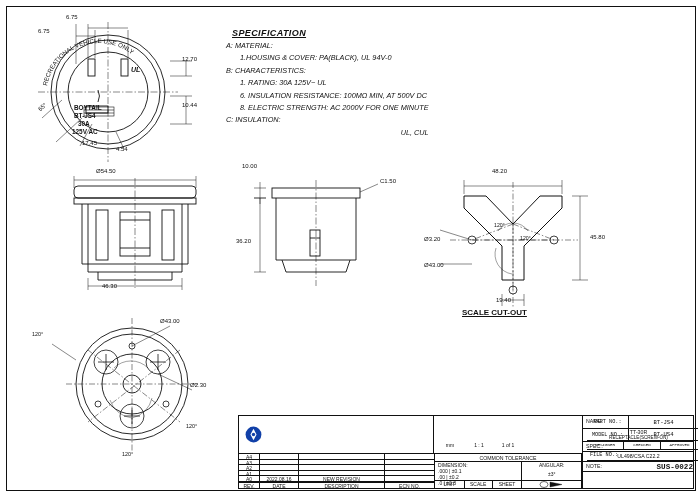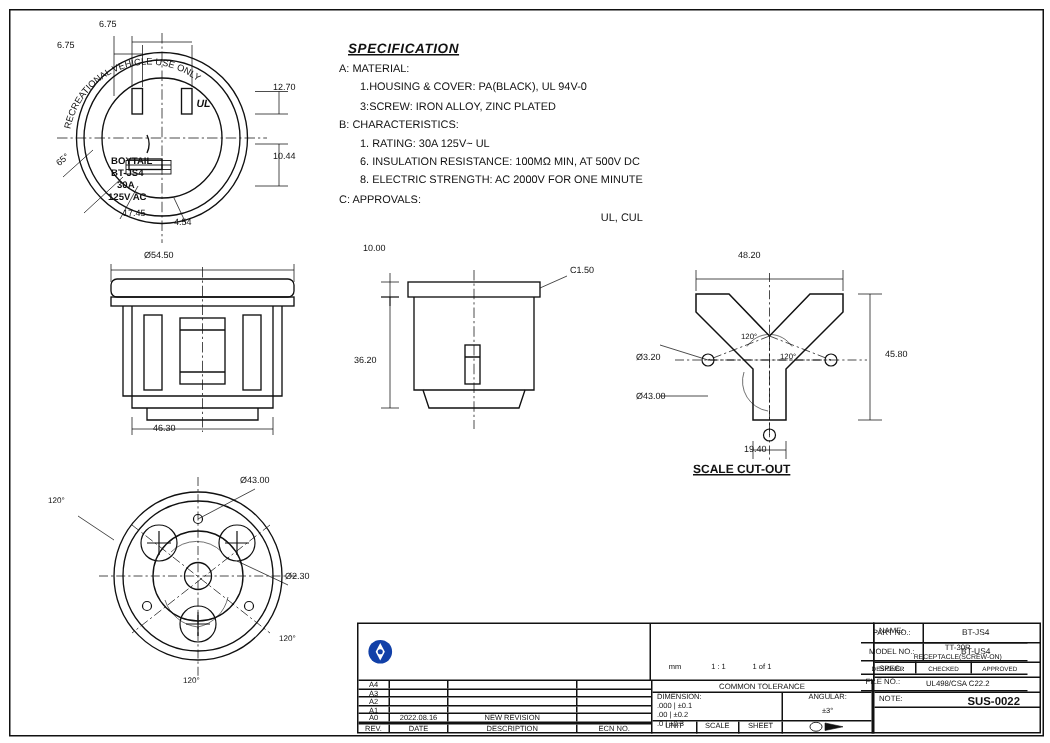--- a/index.html
+++ b/index.html
@@ -11,21 +11,21 @@
     position:relative;
     overflow:hidden;
   }
   .sheet{position:absolute;left:0;top:0;width:700px;height:495px;}
   .frame{position:absolute;left:6px;top:6px;width:688px;height:483px;border:1px solid #111;}
   .abs{position:absolute;}
   .lbl{font-size:6px;line-height:1.1;white-space:nowrap;}
   .lbl8{font-size:8px;line-height:1.2;white-space:nowrap;}
   .bold{font-weight:bold;}
   .spec-title{font-size:9px;font-weight:bold;text-decoration:underline;font-style:italic;letter-spacing:.4px;}
-  .spec-line{font-size:7.3px;line-height:12.4px;white-space:nowrap;}
+  .spec-line{font-size:7.3px;line-height:12.4px;white-space:nowrap;font-style:italic;}
   svg{display:block;}
 
   
   .tb{position:absolute;left:238px;top:415px;width:456px;height:74px;border:1px solid #111;box-sizing:border-box;}
   .tb div{box-sizing:border-box;}
   .tb-col-logo{position:absolute;left:0;top:0;width:195px;height:38px;border-right:1px solid #111;border-bottom:1px solid #111;}
   .logo-wrap{display:flex;align-items:center;height:100%;padding-left:6px;gap:5px;}
   .logo-mark{width:17px;height:17px;flex:none;}
   .cn-name{font-size:10.5px;font-weight:bold;color:#1140a8;letter-spacing:.4px;}
   .en-name{font-size:5.4px;color:#1140a8;letter-spacing:.1px;margin-top:2px;}
@@ -42,21 +42,21 @@
   .tol-head{height:8px;border-bottom:1px solid #111;font-size:5.2px;text-align:center;line-height:8px;}
   .tol-body{display:flex;height:19.4px;border-bottom:1px solid #111;}
   .tol-left{width:88px;border-right:1px solid #111;font-size:5px;padding-left:3px;}
   .tol-right{width:59px;font-size:5px;text-align:center;}
   .tol-foot{display:flex;height:7.6px;font-size:5px;}
   .tol-f1{width:30px;border-right:1px solid #111;text-align:center;}
   .tol-f2{width:28px;border-right:1px solid #111;text-align:center;}
   .tol-f3{width:30px;border-right:1px solid #111;text-align:center;}
   .tol-f4{width:59px;text-align:center;}
 
-  .tb-right{position:absolute;left:335px;top:0;width:111px;height:73px;}
+  .tb-right{position:absolute;left:348px;top:0;width:111px;height:73px;font-family:Liberation Mono, monospace;}
   .tr-row{display:flex;border-bottom:1px solid #111;}
   .tr-l{width:42px;border-right:1px solid #111;font-size:5.2px;text-align:center;}
   .tr-r{width:69px;font-size:5.6px;text-align:center;}
   .sig-row{display:flex;height:9px;border-bottom:1px solid #111;}
   .sig-c{border-right:1px solid #111;font-size:4.2px;text-align:center;line-height:9px;}
   .file-row{height:11px;border-bottom:1px solid #111;font-size:5.2px;padding-left:3px;line-height:11px;}
   .code-row{height:13px;font-size:7.6px;text-align:right;padding-right:5px;line-height:13px;font-weight:bold;}
   .tb-midbottom{position:absolute;left:195px;top:0;width:149px;height:38px;border-right:1px solid #111;border-bottom:1px solid #111;}
 </style>
 </head>
@@ -64,26 +64,25 @@
 
 <div class="sheet">
   <div class="frame"></div>
 
   <div class="abs" style="left:232px;top:22px;">
     <span class="spec-title">SPECIFICATION</span>
   </div>
   <div class="abs" style="left:226px;top:40px;">
     <div class="spec-line">A: MATERIAL:</div>
     <div class="spec-line" style="padding-left:14px;">1.HOUSING &amp; COVER: PA(BLACK), UL 94V-0</div>
-    <div class="spec-line" style="padding-left:14px;">3:SCREW: IRON ALLOY, ZINC PLATED</div>
     <div class="spec-line">B: CHARACTERISTICS:</div>
     <div class="spec-line" style="padding-left:14px;">1. RATING: 30A 125V~ UL</div>
     <div class="spec-line" style="padding-left:14px;">6. INSULATION RESISTANCE: 100MΩ MIN, AT 500V DC</div>
     <div class="spec-line" style="padding-left:14px;">8. ELECTRIC STRENGTH: AC 2000V FOR ONE MINUTE</div>
-    <div class="spec-line">C: APPROVALS:</div>
+    <div class="spec-line">C: INSULATION:</div>
     <div class="spec-line" style="padding-left:14px;text-align:right;">UL, CUL</div>
   </div>
 
   <div class="abs" style="left:20px;top:14px;">
     <svg width="200" height="150" viewBox="0 0 200 150">
       <g fill="none" stroke="#111" stroke-width="0.9">
         <circle cx="88" cy="78" r="57"></circle>
         <circle cx="88" cy="78" r="52"></circle>
         <circle cx="88" cy="78" r="40"></circle>
       </g>

